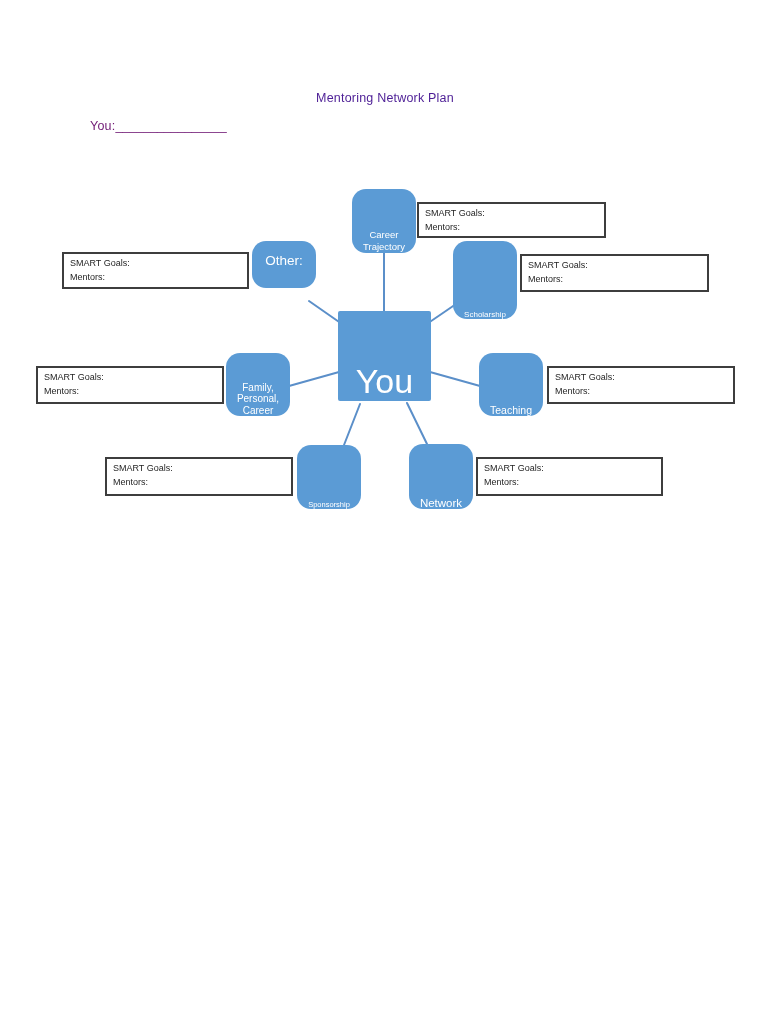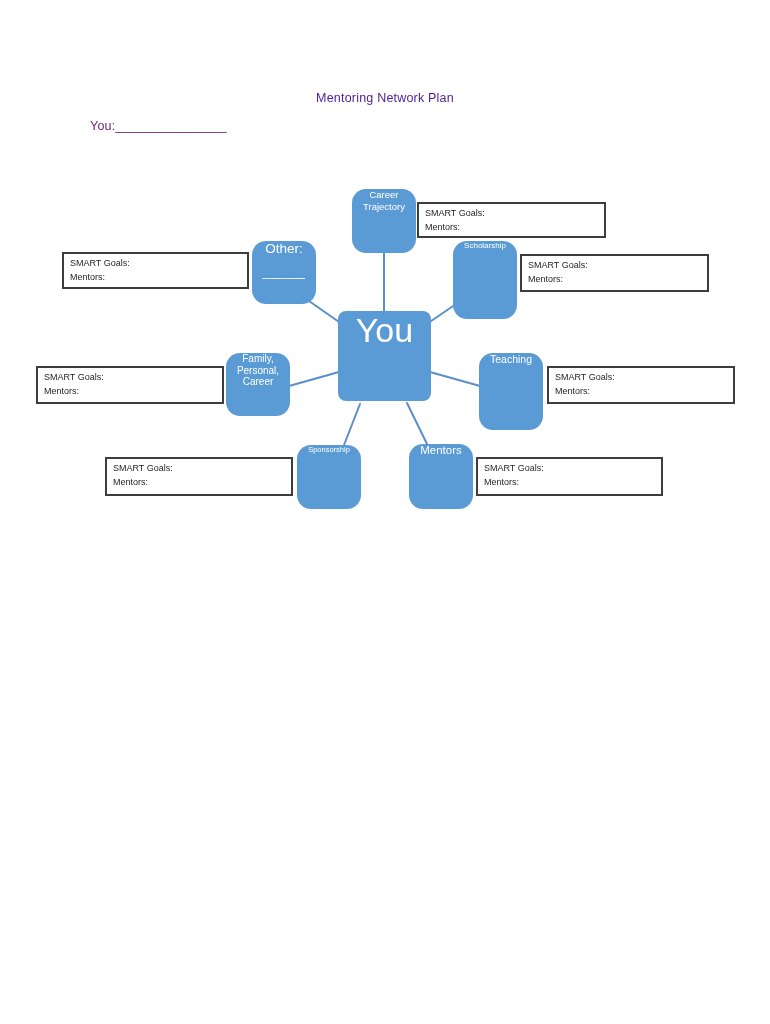--- a/index.html
+++ b/index.html
@@ -13,30 +13,30 @@
   }
   .you-field{
     position:absolute;left:90px;top:119px;font-size:12.5px;color:#701a75;
     letter-spacing:.2px;
   }
   .you-field .blank{letter-spacing:0;}
   svg.connectors{position:absolute;left:0;top:0;pointer-events:none;}
   .node{
     position:absolute;background:#5B9BD5;color:#ffffff;box-sizing:border-box;
     border-radius:14px;display:flex;flex-direction:column;align-items:center;
-    justify-content:flex-start;text-align:center;
+    justify-content:flex-end;text-align:center;
   }
   .node span{display:block;}
   .n-career{left:352px;top:189px;width:64px;height:64px;font-size:9.5px;line-height:12px;}
-  .n-other{left:252px;top:241px;width:64px;height:63px;font-size:13.5px;}
+  .n-other{left:252px;top:241px;width:64px;height:47px;font-size:13.5px;}
   .n-other .node-blank{font-size:12px;line-height:8px;letter-spacing:.5px;margin-top:12px;}
   .n-scholarship{left:453px;top:241px;width:64px;height:78px;font-size:8px;}
-  .n-you{left:338px;top:311px;width:93px;height:90px;font-size:34px;border-radius:8px;font-weight:400;}
+  .n-you{left:338px;top:311px;width:93px;height:90px;font-size:34px;border-radius:2px;font-weight:400;}
   .n-family{left:226px;top:353px;width:64px;height:63px;font-size:10px;line-height:11.5px;}
-  .n-teaching{left:479px;top:353px;width:64px;height:77px;font-size:10.5px;}
+  .n-teaching{left:479px;top:353px;width:64px;height:63px;font-size:10.5px;}
   .n-sponsorship{left:297px;top:445px;width:64px;height:64px;font-size:7.5px;}
   .n-service{left:409px;top:444px;width:64px;height:65px;font-size:11.5px;}
   .gbox{
     position:absolute;background:#ffffff;border:2px solid #3d3d3d;box-sizing:border-box;
     padding:3px 5px 0 6px;font-size:9px;line-height:13.5px;color:#1f1f1f;
   }
   .b-career{left:417px;top:202px;width:189px;height:36px;}
   .b-other{left:62px;top:252px;width:187px;height:37px;}
   .b-scholarship{left:520px;top:254px;width:189px;height:38px;}
   .b-family{left:36px;top:366px;width:188px;height:38px;}
@@ -90,21 +90,21 @@
 
 <div class="node n-teaching">
   <span>Teaching</span>
 </div>
 
 <div class="node n-sponsorship">
   <span>Sponsorship</span>
 </div>
 
 <div class="node n-service">
-  <span>Mentors</span>
+  <span>Network</span>
 </div>
 
 <div class="gbox b-career">
   <span>SMART Goals:</span>
   <span>Mentors:</span>
 </div>
 
 <div class="gbox b-other">
   <span>SMART Goals:</span>
   <span>Mentors:</span>

